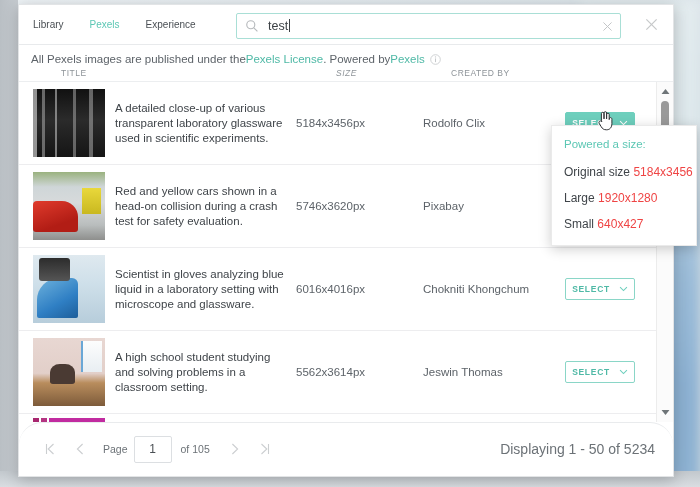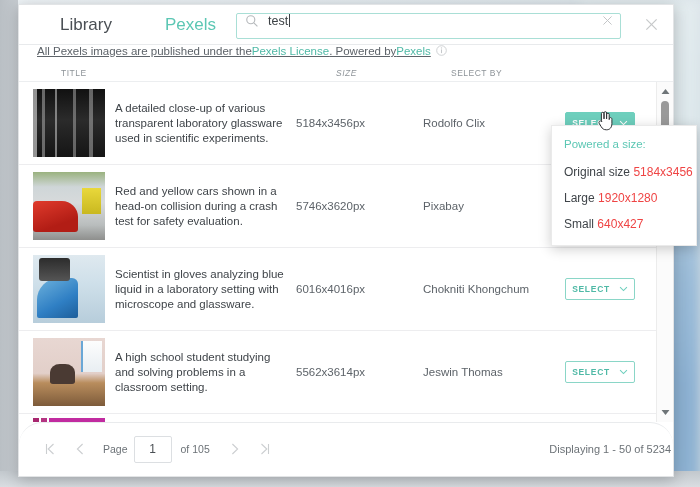--- a/index.html
+++ b/index.html
@@ -62,38 +62,37 @@
   .modal-header {
     position: relative;
     height: 40px;
     background: #fff;
     border-bottom: 1px solid #e8eaec;
     display: flex;
     align-items: center;
   }
   .tabs { display: flex; align-items: center; padding-left: 14px; gap: 26px; }
   .tab {
-    font-size: 17px;
+    font-size: 10px;
     color: #4a4f54;
     cursor: pointer;
     line-height: 1;
     white-space: nowrap;
-    margin-left: 27px;
   }
   .tab.active { color: #5cc7b4; }
 
   .search-wrap {
     position: absolute;
     left: 217px; top: 8px;
     width: 385px; height: 26px;
     border: 1px solid #a9dfd6;
     border-radius: 2px;
     background: #fff;
     display: flex;
-    align-items: flex-start;
+    align-items: center;
     padding: 0 6px 0 8px;
   }
   .search-icon { width: 14px; height: 14px; flex: 0 0 14px; opacity: .55; }
   .search-value {
     flex: 1;
     font-size: 12.5px;
     color: #3c4145;
     padding-left: 9px;
     position: relative;
     white-space: nowrap;
@@ -112,27 +111,26 @@
     right: 14px; top: 12px;
     width: 15px; height: 15px;
     opacity: .35;
     cursor: pointer;
   }
 
   
   .license-bar {
     height: 20px;
     display: flex;
-    align-items: flex-start;
-    padding-left: 18px;
+    align-items: flex-end;
+    padding-left: 12px;
     font-size: 11.5px;
     color: #5d6369;
     gap: 0;
     white-space: nowrap;
-    text-decoration: underline;
   }
   .license-bar a { color: #4fb9a6; text-decoration: none; cursor: pointer; }
   .info-icon {
     width: 11px; height: 11px;
     margin-left: 5px;
     opacity: .5;
     vertical-align: -1px;
   }
 
   
@@ -290,22 +288,22 @@
     background: #fff;
   }
   .pg-of {
     font-size: 10.5px;
     color: #6c7277;
     margin: 0 10px 0 9px;
     white-space: nowrap;
   }
   .displaying {
     position: absolute;
-    right: 2px;
-    font-size: 11px;
+    right: 18px;
+    font-size: 14px;
     color: #6c7277;
     white-space: nowrap;
   }
 
   
   #size-menu {
     position: absolute;
     left: 551px; top: 125px;
     width: 146px;
     background: #fff;
@@ -430,21 +428,21 @@
     <svg class="info-icon" viewBox="0 0 16 16">
       <circle cx="8" cy="8" r="7" fill="none" stroke="#8d9398" stroke-width="1.2"></circle>
       <circle cx="8" cy="4.3" r=".95" fill="#8d9398"></circle>
       <rect x="7.25" y="6.4" width="1.5" height="5.4" fill="#8d9398"></rect>
     </svg>
   </div>
 
   <div class="col-head">
     <span class="ch-title">TITLE</span>
     <span class="ch-size">SIZE</span>
-    <span class="ch-by">SELECT BY</span>
+    <span class="ch-by">CREATED BY</span>
   </div>
 
   <div class="list-area">
 
     <div class="row">
       <div class="thumb t1"></div>
       <div class="row-title">A detailed close-up of various transparent laboratory glassware used in scientific experiments.</div>
       <div class="row-size">5184x3456px</div>
       <div class="row-by">Rodolfo Clix</div>
       <div class="select-btn active">

